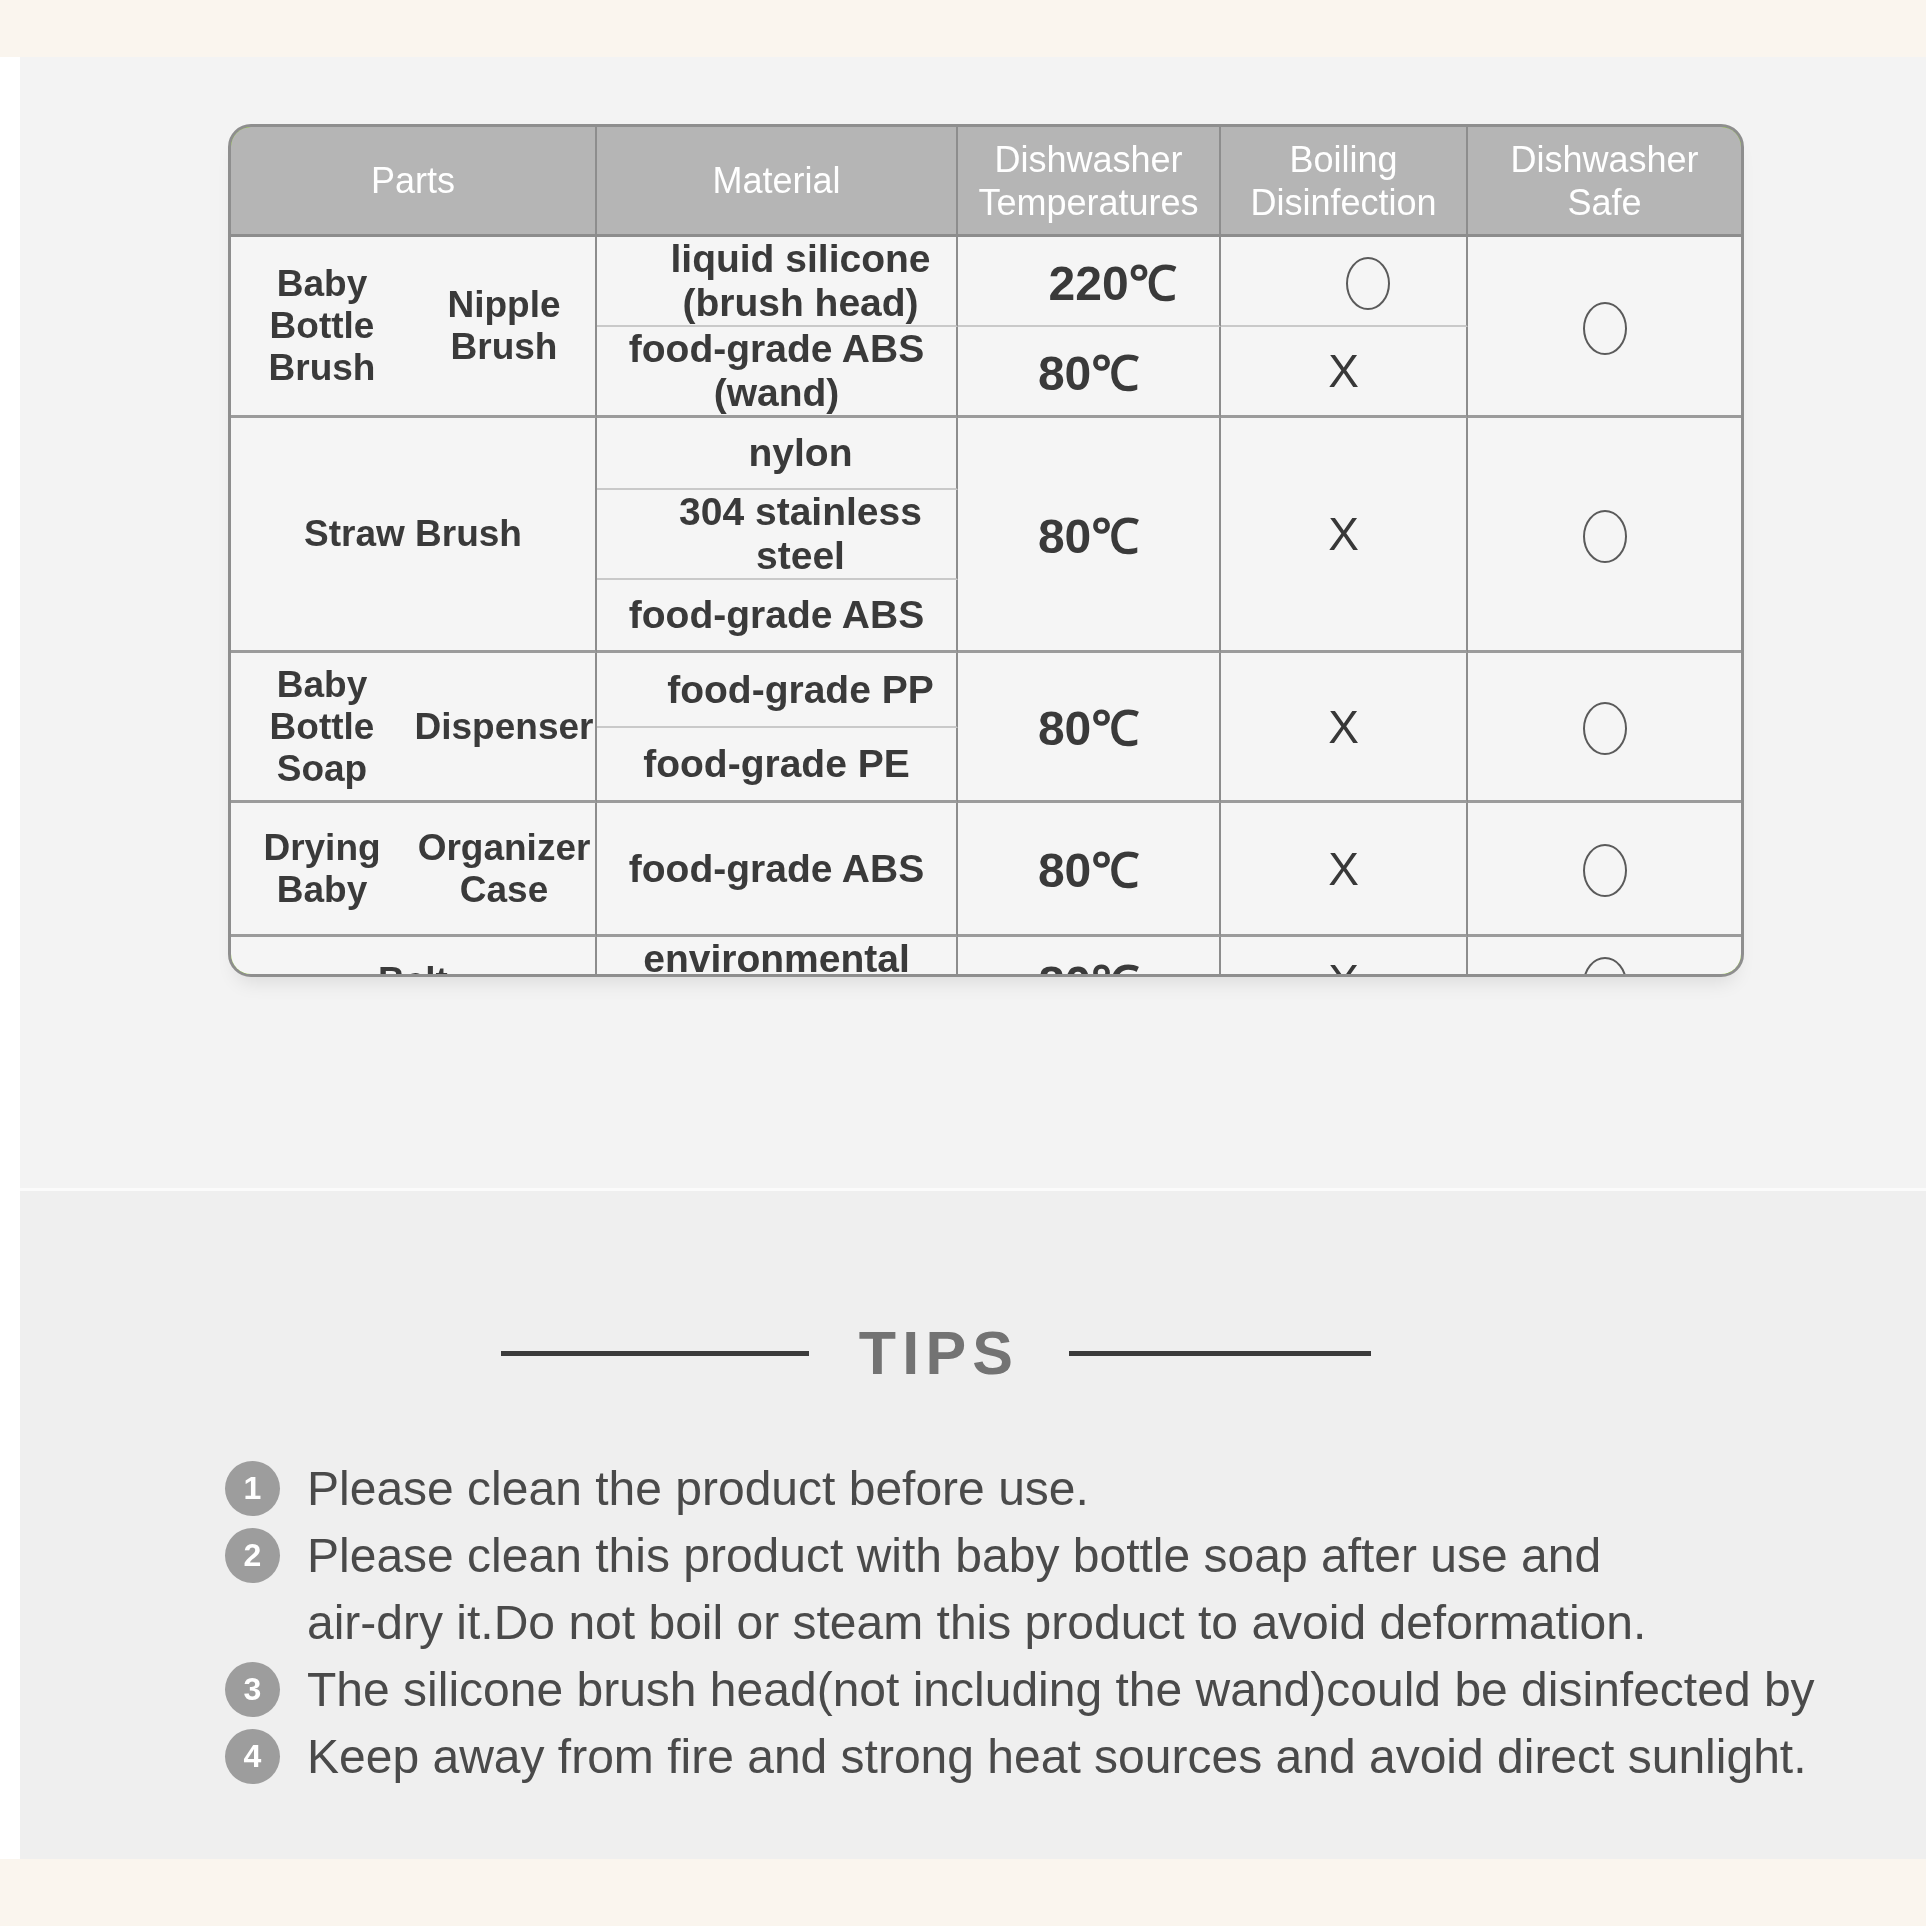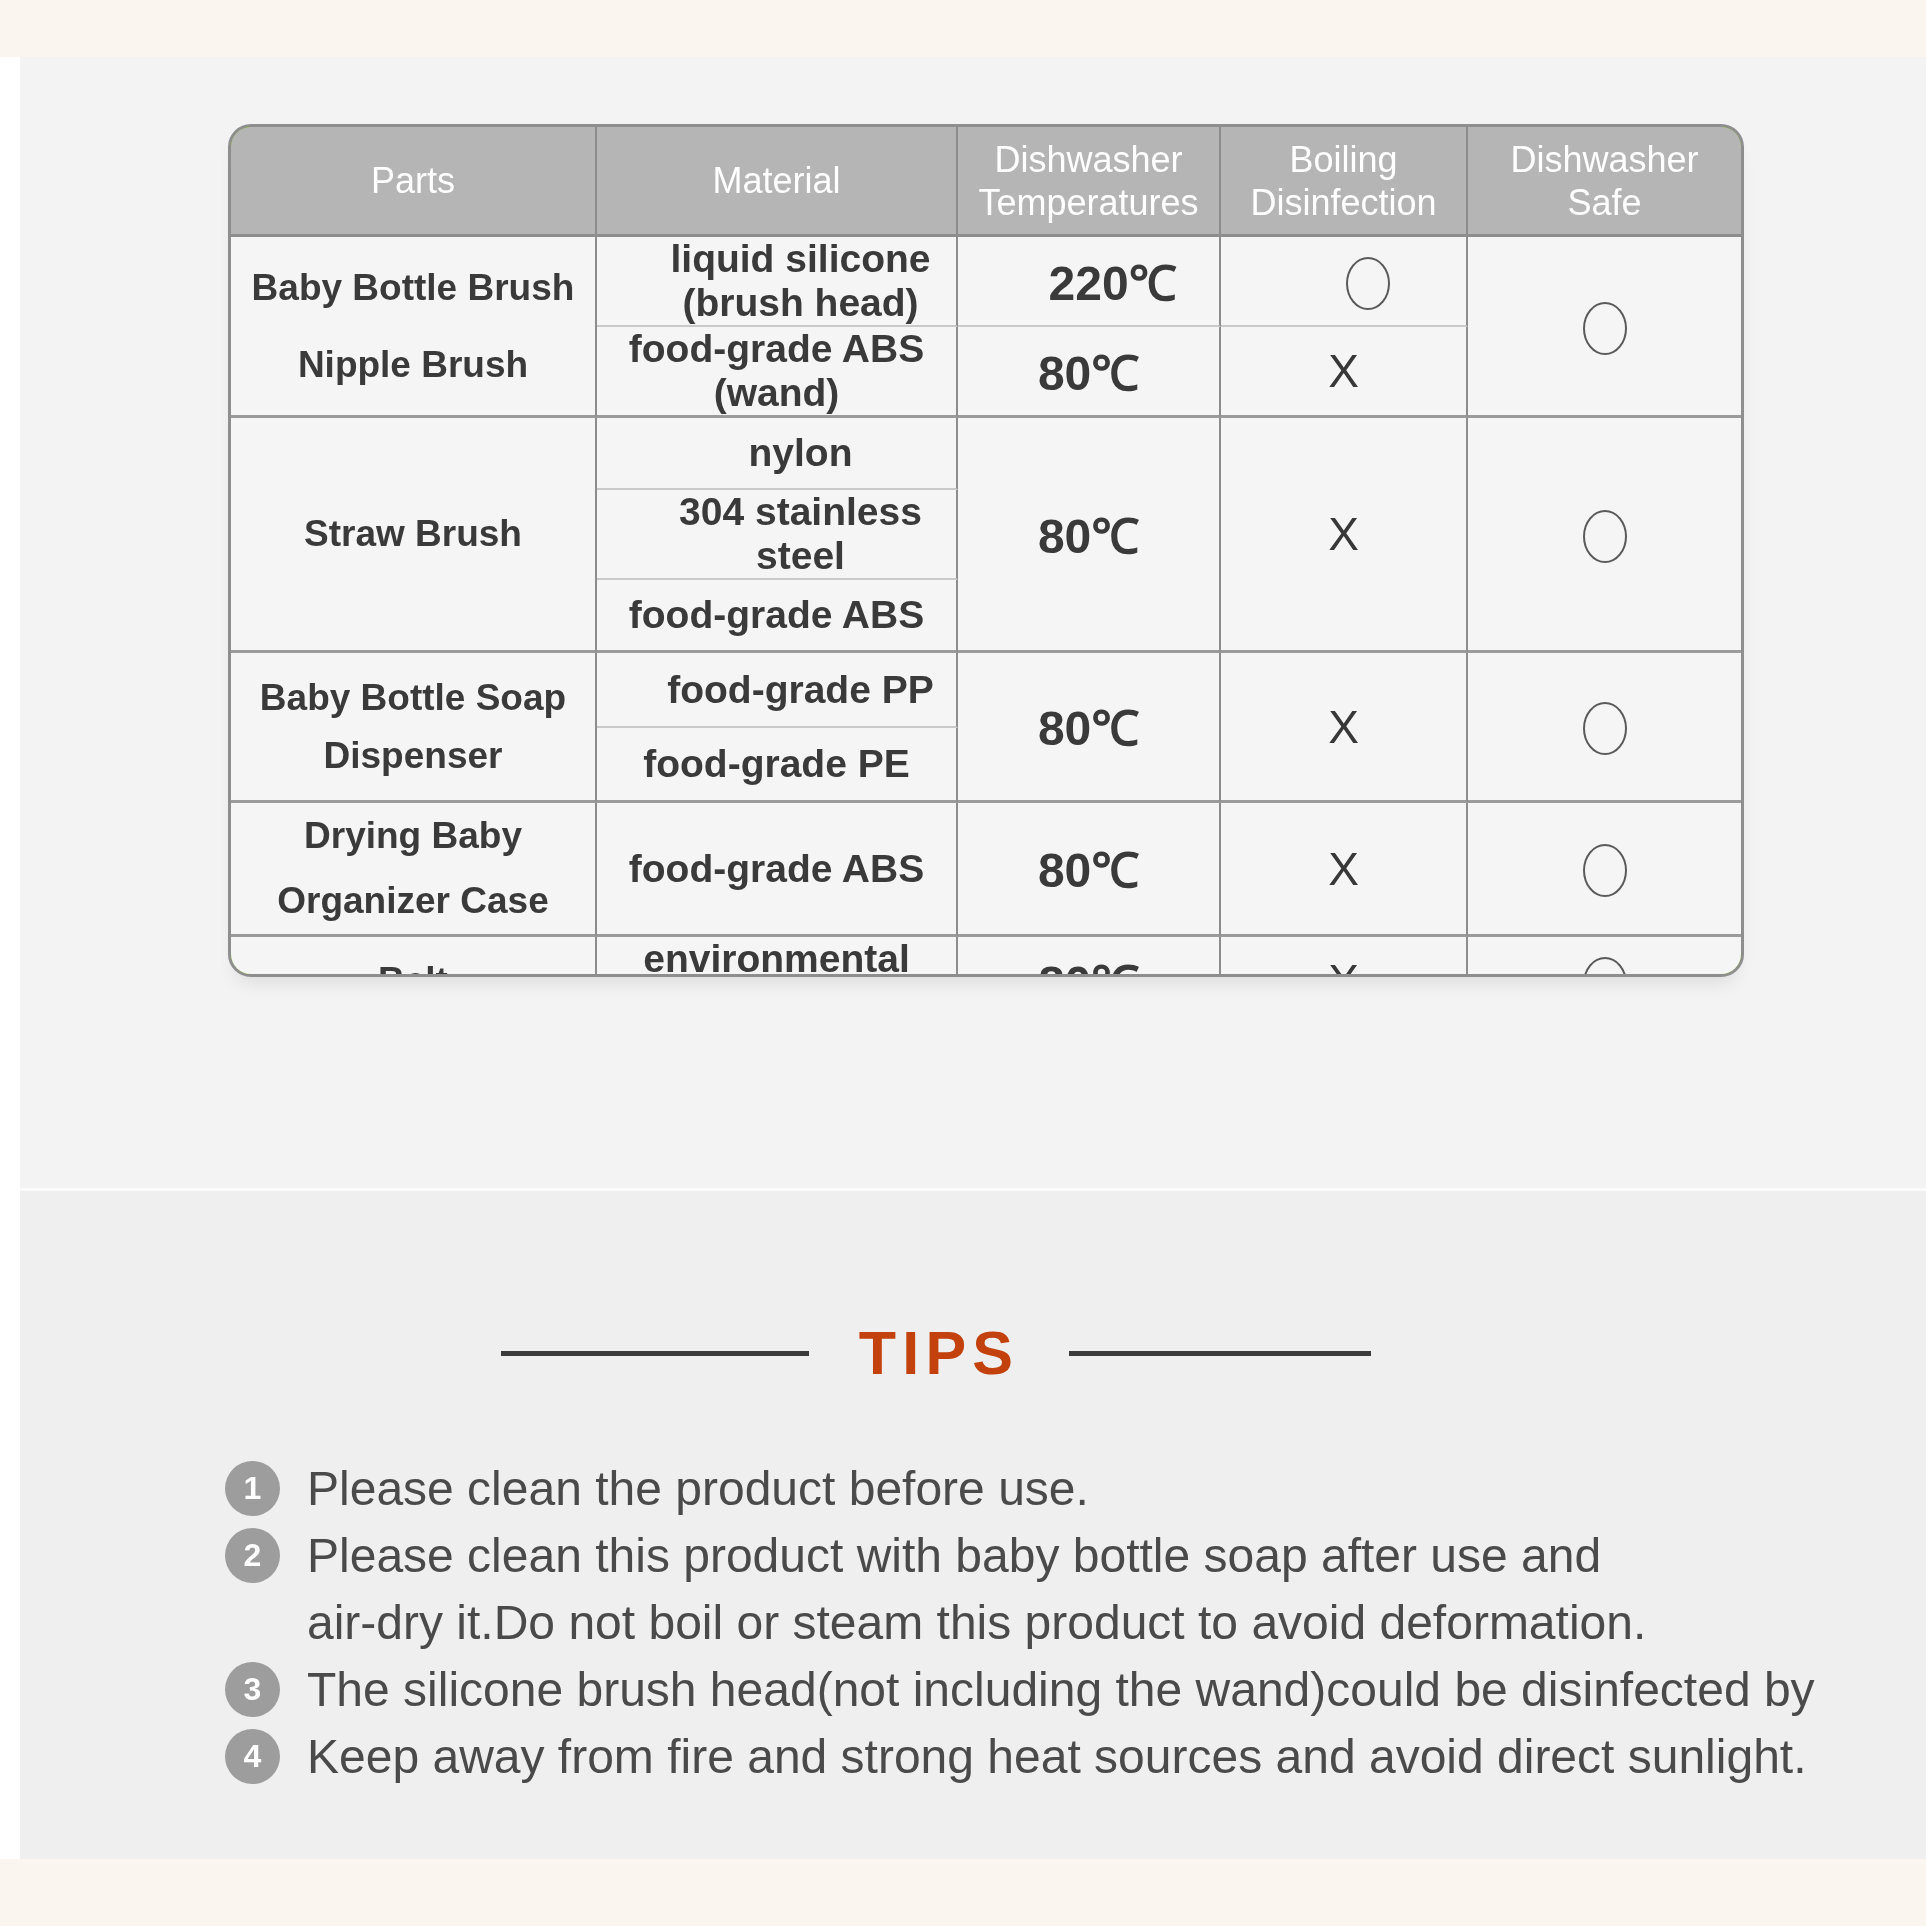--- a/index.html
+++ b/index.html
@@ -22,29 +22,29 @@
   td{border-right:2.6px solid #8D8D8D;color:#3A3A3A;background:#F5F5F5;}
   td.last{border-right:none;}
   td.group-end{border-bottom:3.1px solid #9B9B9B;}
   td.sep-light{border-bottom:2.1px solid #C9C9C9;padding-left:48px;}
   .parts{font-size:37px;font-weight:700;}
   .mat{font-size:39px;font-weight:700;line-height:44px;}
   .temp{font-size:48px;font-weight:700;}
   .mark{font-size:46px;font-weight:500;color:#383838;}
   .o-ellipse{display:inline-block;width:44px;height:53px;border:2.6px solid #5A5A5A;
              border-radius:50%;box-sizing:border-box;vertical-align:middle;}
-  .stack2{display:flex;flex-direction:column;width:100%;}
+  .stack2{display:flex;flex-direction:row;width:100%;}
   .stack2>div{flex:1;display:flex;align-items:center;justify-content:center;}
 
   
   .tips-line{position:absolute;height:5.2px;background:#3B3B3B;}
   .tips-line.left{left:501px;top:1351px;width:308px;}
   .tips-line.right{left:1069px;top:1351px;width:302px;}
   .tips-title{position:absolute;left:809px;top:1312px;width:260px;height:83px;line-height:83px;
-              text-align:center;font-size:61px;font-weight:700;letter-spacing:6.2px;color:#c2410c;}
+              text-align:center;font-size:61px;font-weight:700;letter-spacing:6.2px;color:#737373;}
   .tips-list{position:absolute;left:225px;top:1455px;width:1648px;}
   .tip-item{position:relative;padding-left:82px;}
   .tip-line{font-size:48px;line-height:67px;color:#4A4A4A;white-space:nowrap;}
   .tip-badge{position:absolute;left:0;top:6.2px;width:55px;height:55px;border-radius:50%;
              background:#9D9D9D;color:#FFFFFF;display:flex;align-items:center;justify-content:center;
              font-size:32px;font-weight:700;}
 </style>
 </head>
 <body>
 

